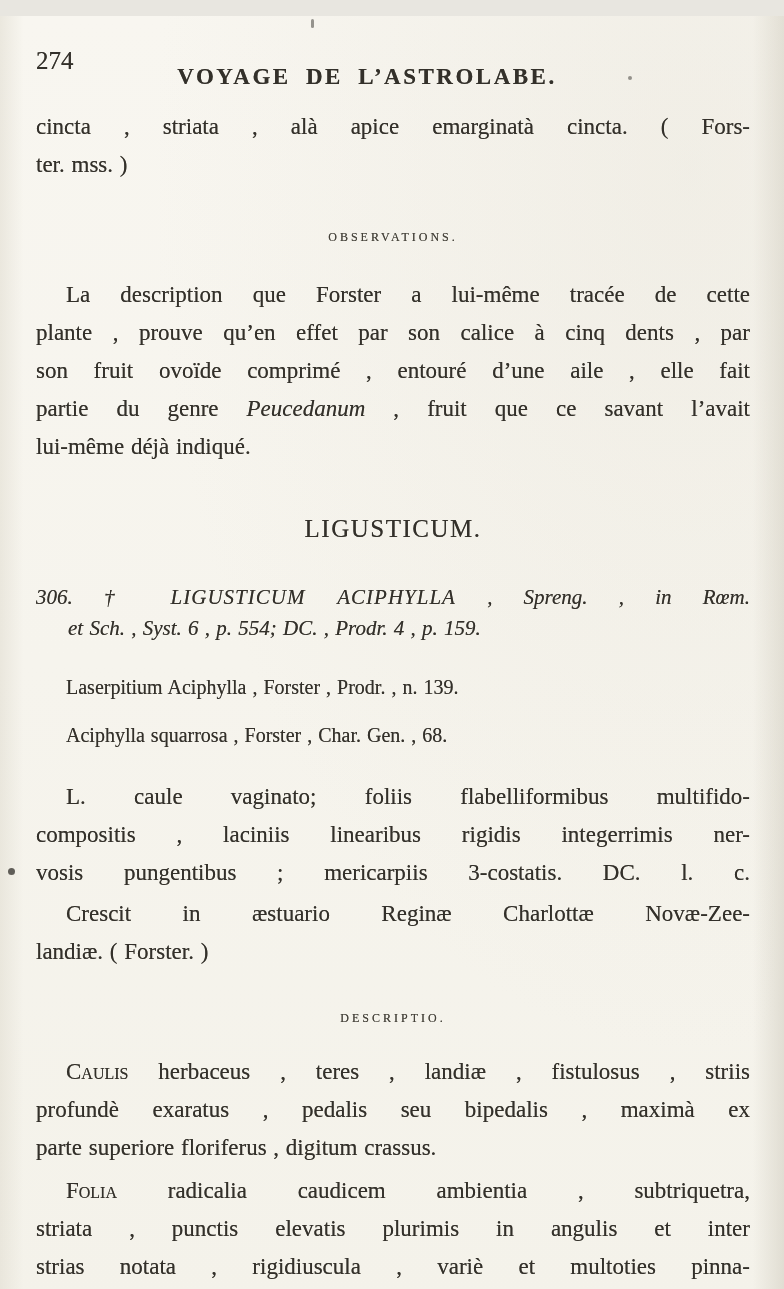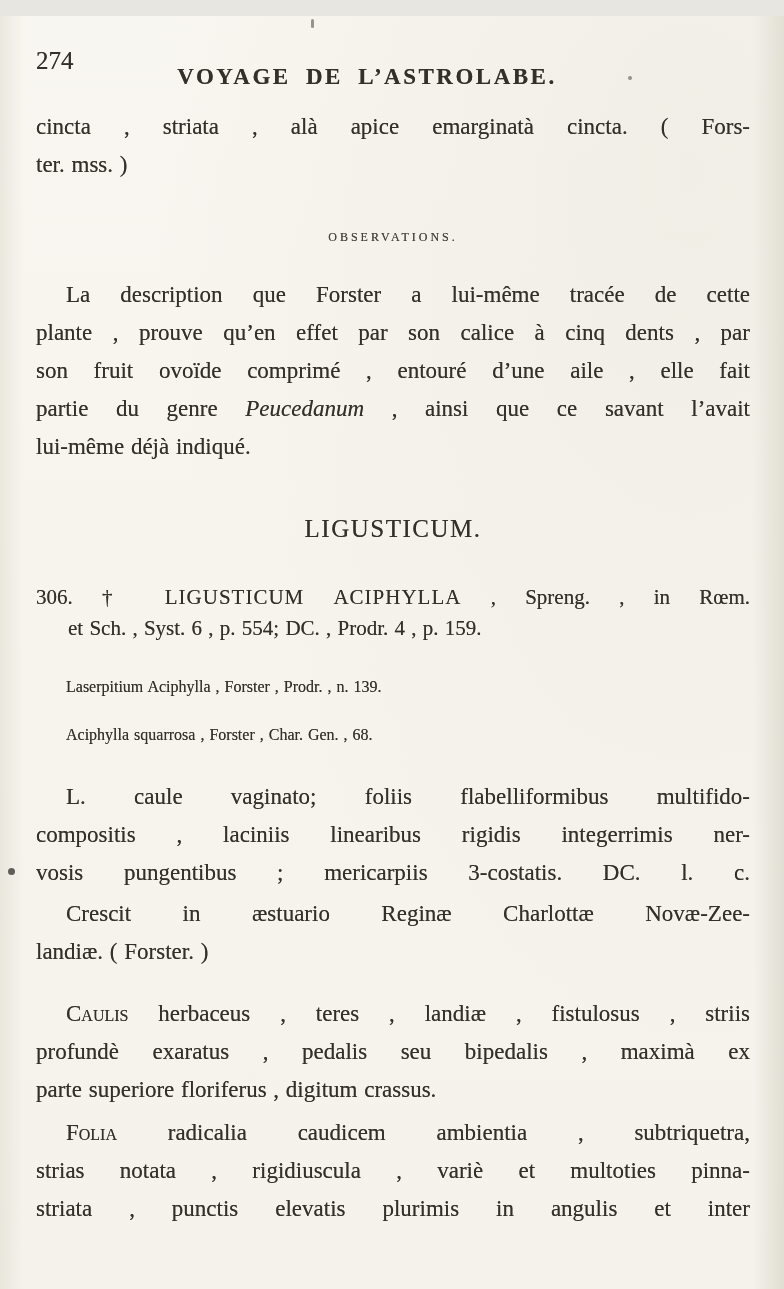--- a/index.html
+++ b/index.html
@@ -38,23 +38,23 @@
   .it { font-style: italic; }
   .sc { font-variant: small-caps; }
   .caps { letter-spacing: 1px; }
 
   
   .cont    { margin-top: 28px; }
   .obs-h   { margin-top: 42px; }
   .obs     { margin-top: 28px; }
   .h-genus { margin-top: 42px; font-size: 25px; line-height: 42px; text-align: center; letter-spacing: 1.5px; }
   .species { margin-top: 32px; }
-  .species .line { font-size: 21px; line-height: 31px; }
+  .species .line { font-size: 21px; line-height: 31px; font-style: italic; }
   .species .hang { margin-left: 32px; }
-  .syn .line { font-size: 16px; line-height: 26px; margin-left: 30px; }
+  .syn .line { font-size: 20px; line-height: 26px; margin-left: 30px; }
   .syn1    { margin-top: 30px; }
   .syn2    { margin-top: 22px; }
   .diag    { margin-top: 30px; }
   .habitat { margin-top: 3px; }
   .desc-h  { margin-top: 36px; }
   .caulis  { margin-top: 24px; }
   .folia   { margin-top: 5px; }
 
   .h-small {
     font-size: 12px; line-height: 22px; text-align: center;
@@ -81,21 +81,21 @@
     <div class="line j">cincta , striata , alà apice emarginatà cincta. ( Fors-</div>
     <div class="line">ter. mss. )</div>
   </div>
 
   <div class="h-small obs-h">OBSERVATIONS.</div>
 
   <div class="para obs">
     <div class="line j ind">La description que Forster a lui-même tracée de cette</div>
     <div class="line j">plante , prouve qu’en effet par son calice à cinq dents , par</div>
     <div class="line j">son fruit ovoïde comprimé , entouré d’une aile , elle fait</div>
-    <div class="line j"><span>partie du genre </span><i class="it">Peucedanum</i><span> , ainsi que ce savant l’avait</span></div>
+    <div class="line j"><span>partie du genre </span><i class="it">Peucedanum</i><span> , fruit que ce savant l’avait</span></div>
     <div class="line">lui-même déjà indiqué.</div>
   </div>
 
   <div class="h-genus">LIGUSTICUM.</div>
 
   <div class="para species">
     <div class="line j"><span>306. † </span><span class="caps">LIGUSTICUM ACIPHYLLA</span><span> , Spreng. , in Rœm.</span></div>
     <div class="line hang">et Sch. , Syst. 6 , p. 554; DC. , Prodr. 4 , p. 159.</div>
   </div>
 
@@ -110,30 +110,31 @@
     <div class="line j ind">L. caule vaginato; foliis flabelliformibus multifido-</div>
     <div class="line j">compositis , laciniis linearibus rigidis integerrimis ner-</div>
     <div class="line j">vosis pungentibus ; mericarpiis 3-costatis. DC. l. c.</div>
   </div>
 
   <div class="para habitat">
     <div class="line j ind">Crescit in æstuario Reginæ Charlottæ Novæ-Zee-</div>
     <div class="line">landiæ. ( Forster. )</div>
   </div>
 
+  <div class="h-small desc-h">DESCRIPTIO.</div>
 
   <div class="para caulis">
     <div class="line j ind"><span class="sc">Caulis</span><span> herbaceus , teres , landiæ , fistulosus , striis</span></div>
     <div class="line j">profundè exaratus , pedalis seu bipedalis , maximà ex</div>
     <div class="line">parte superiore floriferus , digitum crassus.</div>
   </div>
 
   <div class="para folia">
     <div class="line j ind"><span class="sc">Folia</span><span> radicalia caudicem ambientia , subtriquetra,</span></div>
+    <div class="line j">striata , punctis elevatis plurimis in angulis et inter</div>
     <div class="line j">strias notata , rigidiuscula , variè et multoties pinna-</div>
-    <div class="line j">striata , punctis elevatis plurimis in angulis et inter</div>
   </div>
 
   <span class="speck dot-margin"></span>
   <span class="speck mark-top"></span>
   <span class="speck mark-right"></span>
 
 </div>
 
 </body></html>

